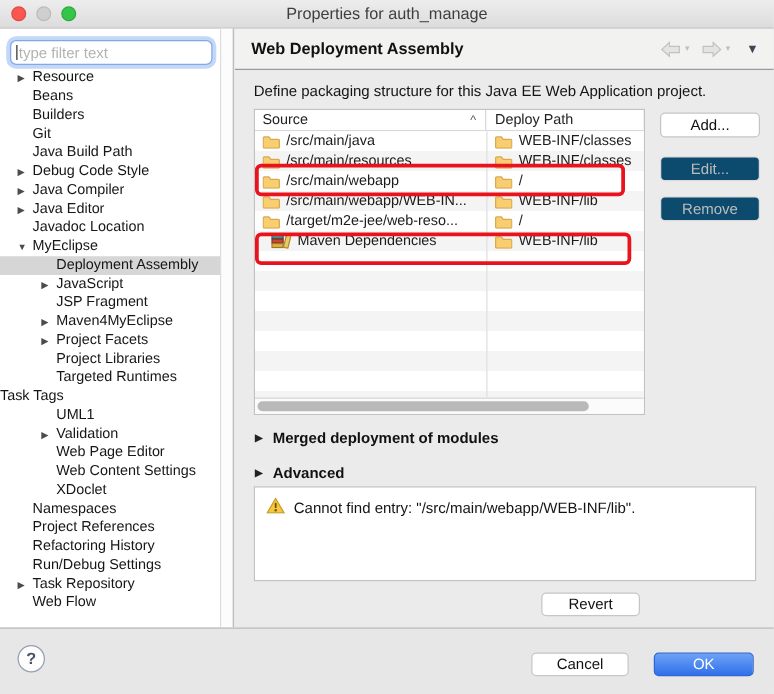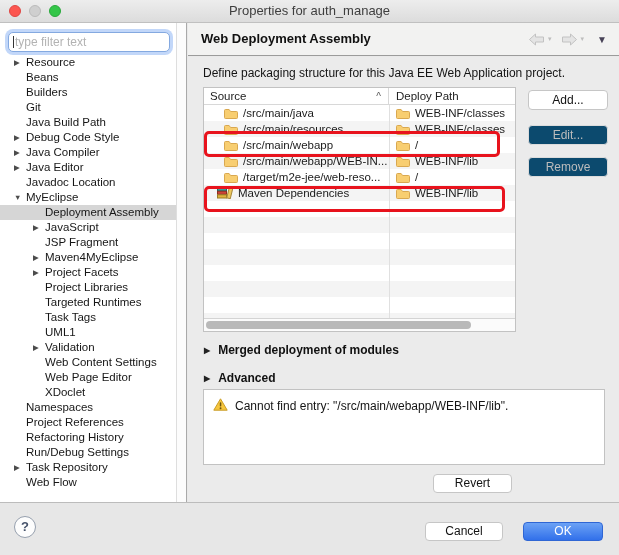--- a/index.html
+++ b/index.html
@@ -57,21 +57,21 @@
     font-size:11.5px;color:#222;}
   .th{line-height:16px;box-sizing:border-box;}
   .th.src{width:185px;border-right:1px solid #d8d8d8;padding-left:6px;position:relative;}
   .th.dep{flex:1;padding-left:7px;}
   .sort{position:absolute;right:7px;top:1px;font-size:10px;color:#555;}
   .tbody{position:absolute;left:0;right:0;top:17px;bottom:13px;overflow:hidden;
     background:repeating-linear-gradient(#ffffff 0 16px,#f4f4f4 16px 32px);}
   .coldiv{position:absolute;left:185px;top:0;bottom:0;width:1px;background:#e0e0e0;}
   .trow{position:relative;display:flex;height:16px;line-height:16px;font-size:11.5px;}
   .cell{display:flex;align-items:center;box-sizing:border-box;overflow:hidden;white-space:nowrap;}
-  .cell.src{width:185px;padding-left:20px;}
+  .cell.src{width:185px;padding-left:6px;}
   .cell.src.lib{padding-left:13px;}
   .cell.dep{flex:1;padding-left:7px;}
   .cell svg{flex:0 0 auto;margin-right:5px;}
   .ring{position:absolute;border:3px solid var(--red);border-radius:5px;
     pointer-events:none;z-index:5;}
   .hscroll{position:absolute;left:0;right:0;bottom:0;height:13px;background:#fbfbfb;
     border-top:1px solid #d4d4d4;box-sizing:border-box;}
   .hthumb{position:absolute;left:2px;top:2px;width:265px;height:8px;border-radius:4px;background:#b9b9b9;}
   
   .btn{position:absolute;box-sizing:border-box;border-radius:4px;font-size:12px;
@@ -198,43 +198,43 @@
       <div class="tree-item" style="padding-left: 45px;">
         <span class="tree-arrow" style="left: 33px;"></span>
         <span class="tree-label">Project Libraries</span>
       </div>
 
       <div class="tree-item" style="padding-left: 45px;">
         <span class="tree-arrow" style="left: 33px;"></span>
         <span class="tree-label">Targeted Runtimes</span>
       </div>
 
-      <div class="tree-item" style="padding-left: 45px;">
+      <div class="tree-item" style="">
         <span class="tree-arrow" style="left: 33px;"></span>
         <span class="tree-label">Task Tags</span>
       </div>
 
       <div class="tree-item" style="padding-left: 45px;">
         <span class="tree-arrow" style="left: 33px;"></span>
         <span class="tree-label">UML1</span>
       </div>
 
       <div class="tree-item" style="padding-left: 45px;">
         <span class="tree-arrow" style="left: 33px;">▶</span>
         <span class="tree-label">Validation</span>
       </div>
 
       <div class="tree-item" style="padding-left: 45px;">
         <span class="tree-arrow" style="left: 33px;"></span>
+        <span class="tree-label">Web Page Editor</span>
+      </div>
+
+      <div class="tree-item" style="padding-left: 45px;">
+        <span class="tree-arrow" style="left: 33px;"></span>
         <span class="tree-label">Web Content Settings</span>
-      </div>
-
-      <div class="tree-item" style="padding-left: 45px;">
-        <span class="tree-arrow" style="left: 33px;"></span>
-        <span class="tree-label">Web Page Editor</span>
       </div>
 
       <div class="tree-item" style="padding-left: 45px;">
         <span class="tree-arrow" style="left: 33px;"></span>
         <span class="tree-label">XDoclet</span>
       </div>
 
       <div class="tree-item" style="padding-left: 26px;">
         <span class="tree-arrow" style="left: 14px;"></span>
         <span class="tree-label">Namespaces</span>

